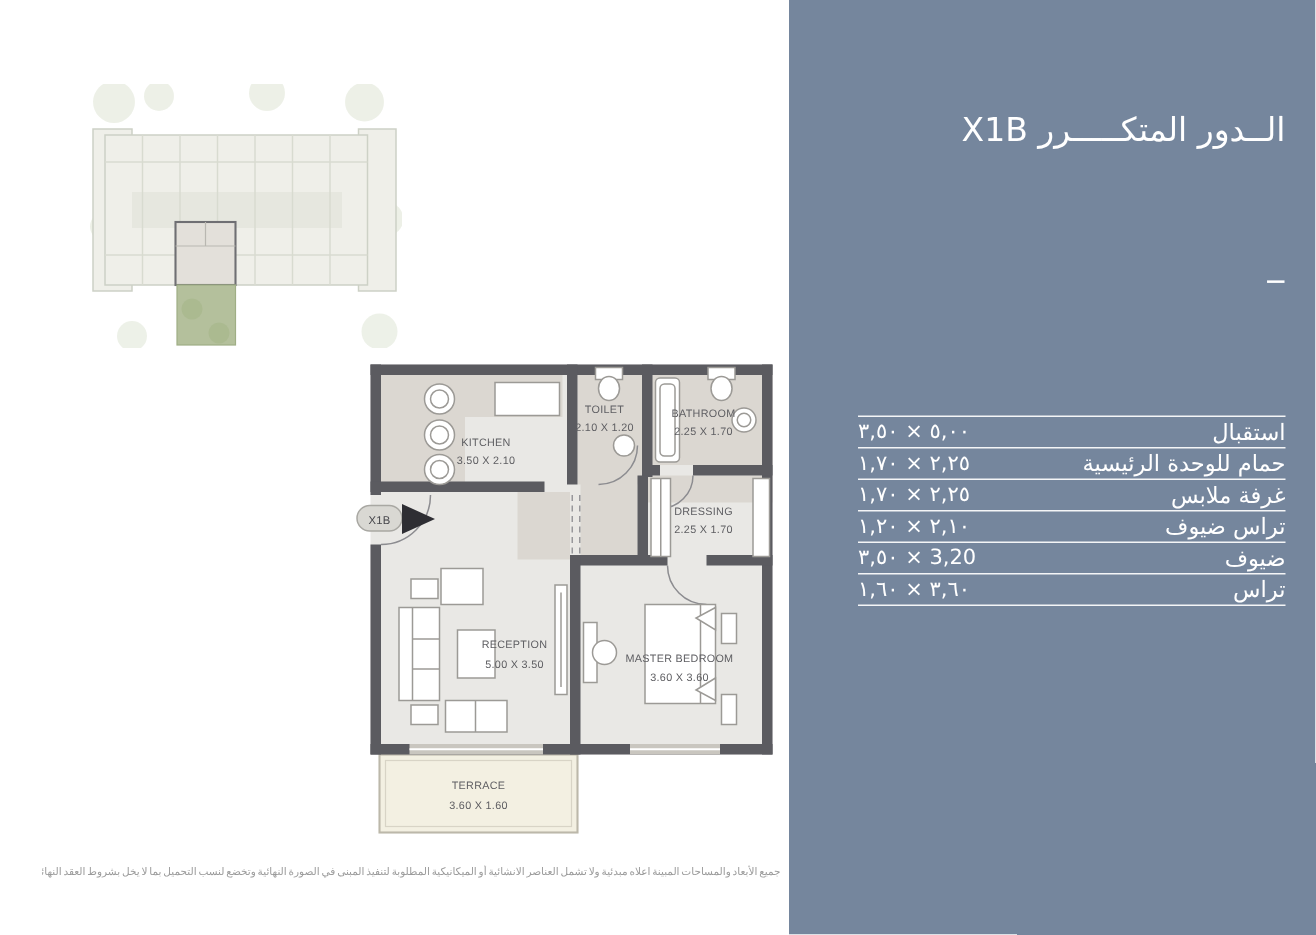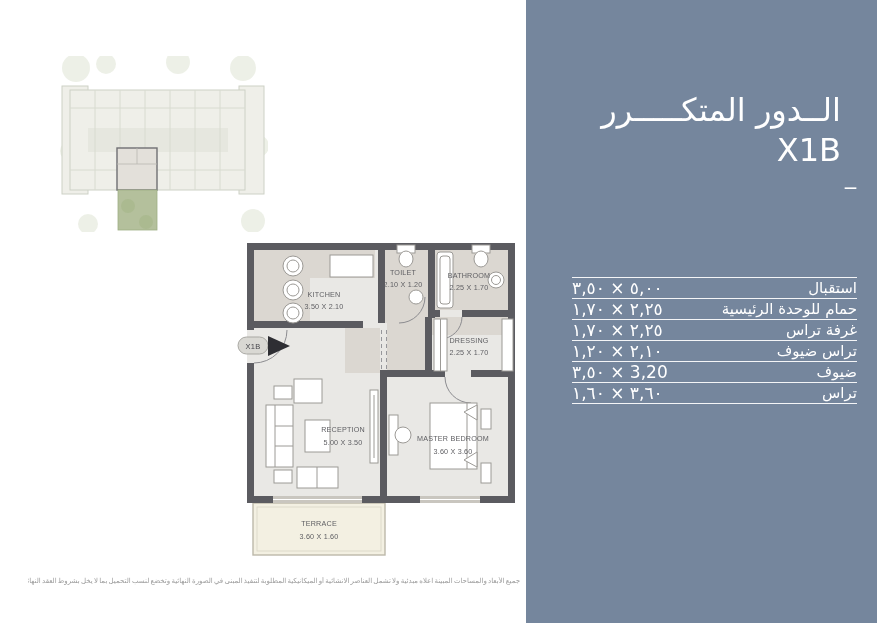--- a/index.html
+++ b/index.html
@@ -4,34 +4,34 @@
 <style>
   html,body{margin:0;padding:0;}
   body{
     width:877px;height:623px;position:relative;overflow:hidden;
     background:#ffffff;
     font-family:"DejaVu Sans", sans-serif;
   }
   
   .panel{position:absolute;left:526px;top:0;width:351px;height:623px;color:#fff;}
   .panel-title{
-    position:absolute;top:74px;left:16px;right:20px;margin:16px;
-    direction:rtl;font-size:32px;font-weight:400;line-height:1.25;
+    position:absolute;top:74px;left:16px;right:20px;margin:0;
+    direction:rtl;font-size:22px;font-weight:400;line-height:1.25;
   }
   .divider-dash{position:absolute;top:180px;right:20px;font-size:13px;font-weight:700;}
   .total-area{position:absolute;top:199px;right:20px;left:20px;direction:rtl;text-align:right;font-size:13px;}
   .total-area sup{font-size:8px;}
   .rooms{position:absolute;top:277px;left:46px;right:20px;}
   .room-row{
     display:flex;justify-content:space-between;align-items:center;
     height:20px;border-top:1px solid rgba(255,255,255,.92);
   }
   .room-row:last-child{border-bottom:1px solid rgba(255,255,255,.92);}
   .room-label{direction:rtl;font-size:15px;}
-  .room-dims{font-size:17px;letter-spacing:.4px;}
+  .room-dims{font-size:14px;letter-spacing:.4px;}
   
   .keyplan{position:absolute;left:58px;top:56px;width:210px;height:176px;}
   
   .floorplan{position:absolute;left:235px;top:233px;width:290px;height:332px;}
   .floorplan text{
     font-family:"Liberation Sans", sans-serif;
     font-size:7.2px;fill:#5E5E62;text-anchor:middle;letter-spacing:.2px;
   }
   .floorplan text.badge-txt{font-size:7.5px;fill:#46464b;}
   
@@ -218,21 +218,21 @@
     <div class="room-row">
       <span class="room-dims" dir="ltr">٥,٠٠ × ٣,٥٠</span>
       <span class="room-label">استقبال</span>
     </div>
     <div class="room-row">
       <span class="room-dims" dir="ltr">٢,٢٥ × ١,٧٠</span>
       <span class="room-label">حمام للوحدة الرئيسية</span>
     </div>
     <div class="room-row">
       <span class="room-dims" dir="ltr">٢,٢٥ × ١,٧٠</span>
-      <span class="room-label">غرفة تراس</span>
+      <span class="room-label">غرفة ملابس</span>
     </div>
     <div class="room-row">
       <span class="room-dims" dir="ltr">٢,١٠ × ١,٢٠</span>
       <span class="room-label">تراس ضيوف</span>
     </div>
     <div class="room-row">
       <span class="room-dims" dir="ltr">٣,٥٠ × 3,20</span>
       <span class="room-label">ضيوف</span>
     </div>
     <div class="room-row">

